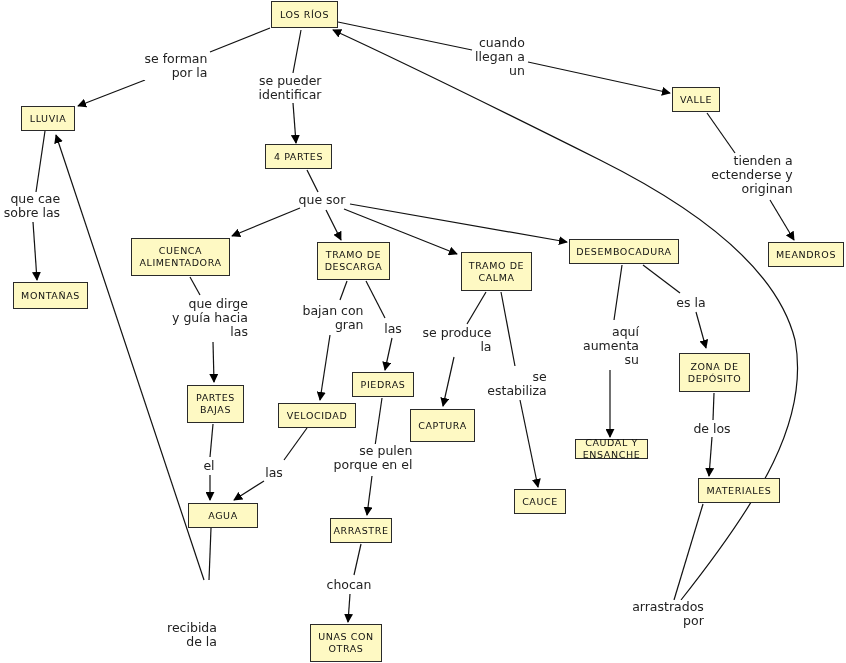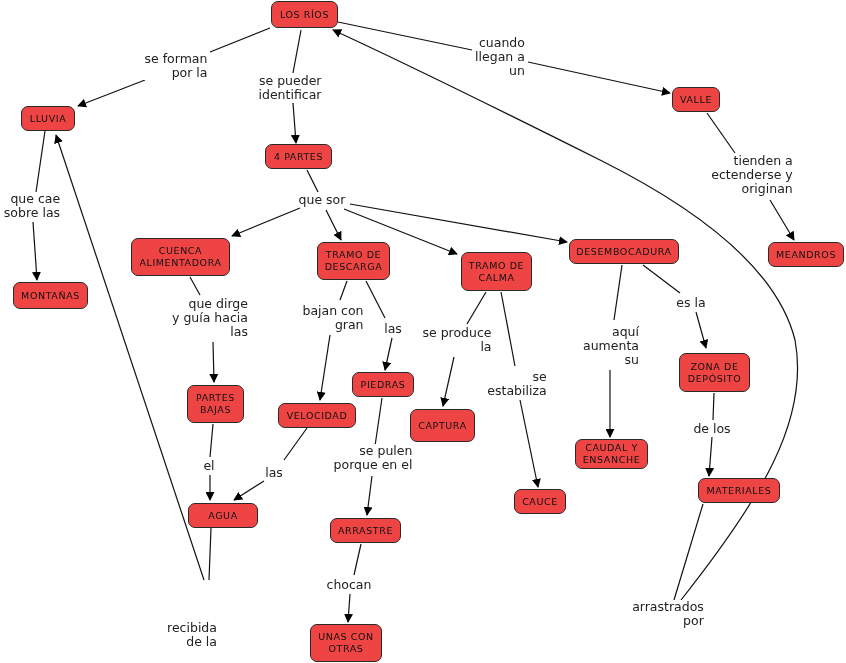--- a/index.html
+++ b/index.html
@@ -1,20 +1,20 @@
 <!DOCTYPE html>
 <html><head>
 <meta charset="utf-8">
 <style>
   html, body { margin:0; padding:0; background:#ffffff; }
   body { width:846px; height:663px; position:relative; overflow:hidden;
          font-family:"DejaVu Sans", sans-serif; }
   #edges { position:absolute; left:0; top:0; width:846px; height:663px; }
-  .node { position:absolute; box-sizing:border-box; background:#ef4444;
-          border:1.3px solid #2a2a2a; border-radius:7px;
+  .node { position:absolute; box-sizing:border-box; background:#fef9c3;
+          border:1.3px solid #2a2a2a; border-radius:0;
           font-size:9.5px; letter-spacing:0.6px; color:#111;
           display:flex; align-items:center; justify-content:center;
           text-align:center; line-height:12px; white-space:pre-line; }
   .lbl { position:absolute; background:#ffffff; font-size:12.5px; color:#222;
          text-align:right; line-height:14px; white-space:pre-line;
          transform:translate(-50%,-50%); padding:0 1px; }
 </style>
 </head>
 <body>
 
@@ -103,27 +103,27 @@
 DESCARGA</div>
 <div class="node" style="left:461px;top:252px;width:71px;height:39px;">TRAMO DE
 CALMA</div>
 <div class="node" style="left:569px;top:239px;width:110px;height:25px;">DESEMBOCADURA</div>
 <div class="node" style="left:187px;top:385px;width:57px;height:38px;">PARTES
 BAJAS</div>
 <div class="node" style="left:278px;top:403px;width:78px;height:25px;">VELOCIDAD</div>
 <div class="node" style="left:352px;top:372px;width:62px;height:25px;">PIEDRAS</div>
 <div class="node" style="left:410px;top:409px;width:65px;height:33px;">CAPTURA</div>
 <div class="node" style="left:514px;top:489px;width:52px;height:25px;">CAUCE</div>
-<div class="node" style="left:575px;top:439px;width:73px;height:30px;">CAUDAL Y
+<div class="node" style="left:575px;top:439px;width:73px;height:20px;">CAUDAL Y
 ENSANCHE</div>
 <div class="node" style="left:679px;top:353px;width:71px;height:39px;">ZONA DE
 DEPÓSITO</div>
 <div class="node" style="left:666px;top:478px;width:82px;height:25px;margin-left:32px;">MATERIALES</div>
 <div class="node" style="left:188px;top:503px;width:70px;height:25px;">AGUA</div>
-<div class="node" style="left:330px;top:518px;width:71px;height:25px;">ARRASTRE</div>
+<div class="node" style="left:330px;top:518px;width:62px;height:25px;">ARRASTRE</div>
 <div class="node" style="left:310px;top:624px;width:72px;height:38px;">UNAS CON
 OTRAS</div>
 
 <div class="lbl" style="left:176px;top:66px;">se forman
 por la</div>
 <div class="lbl" style="left:290px;top:88px;">se pueder
 identificar</div>
 <div class="lbl" style="left:500px;top:57px;">cuando
 llegan a
 un</div>

